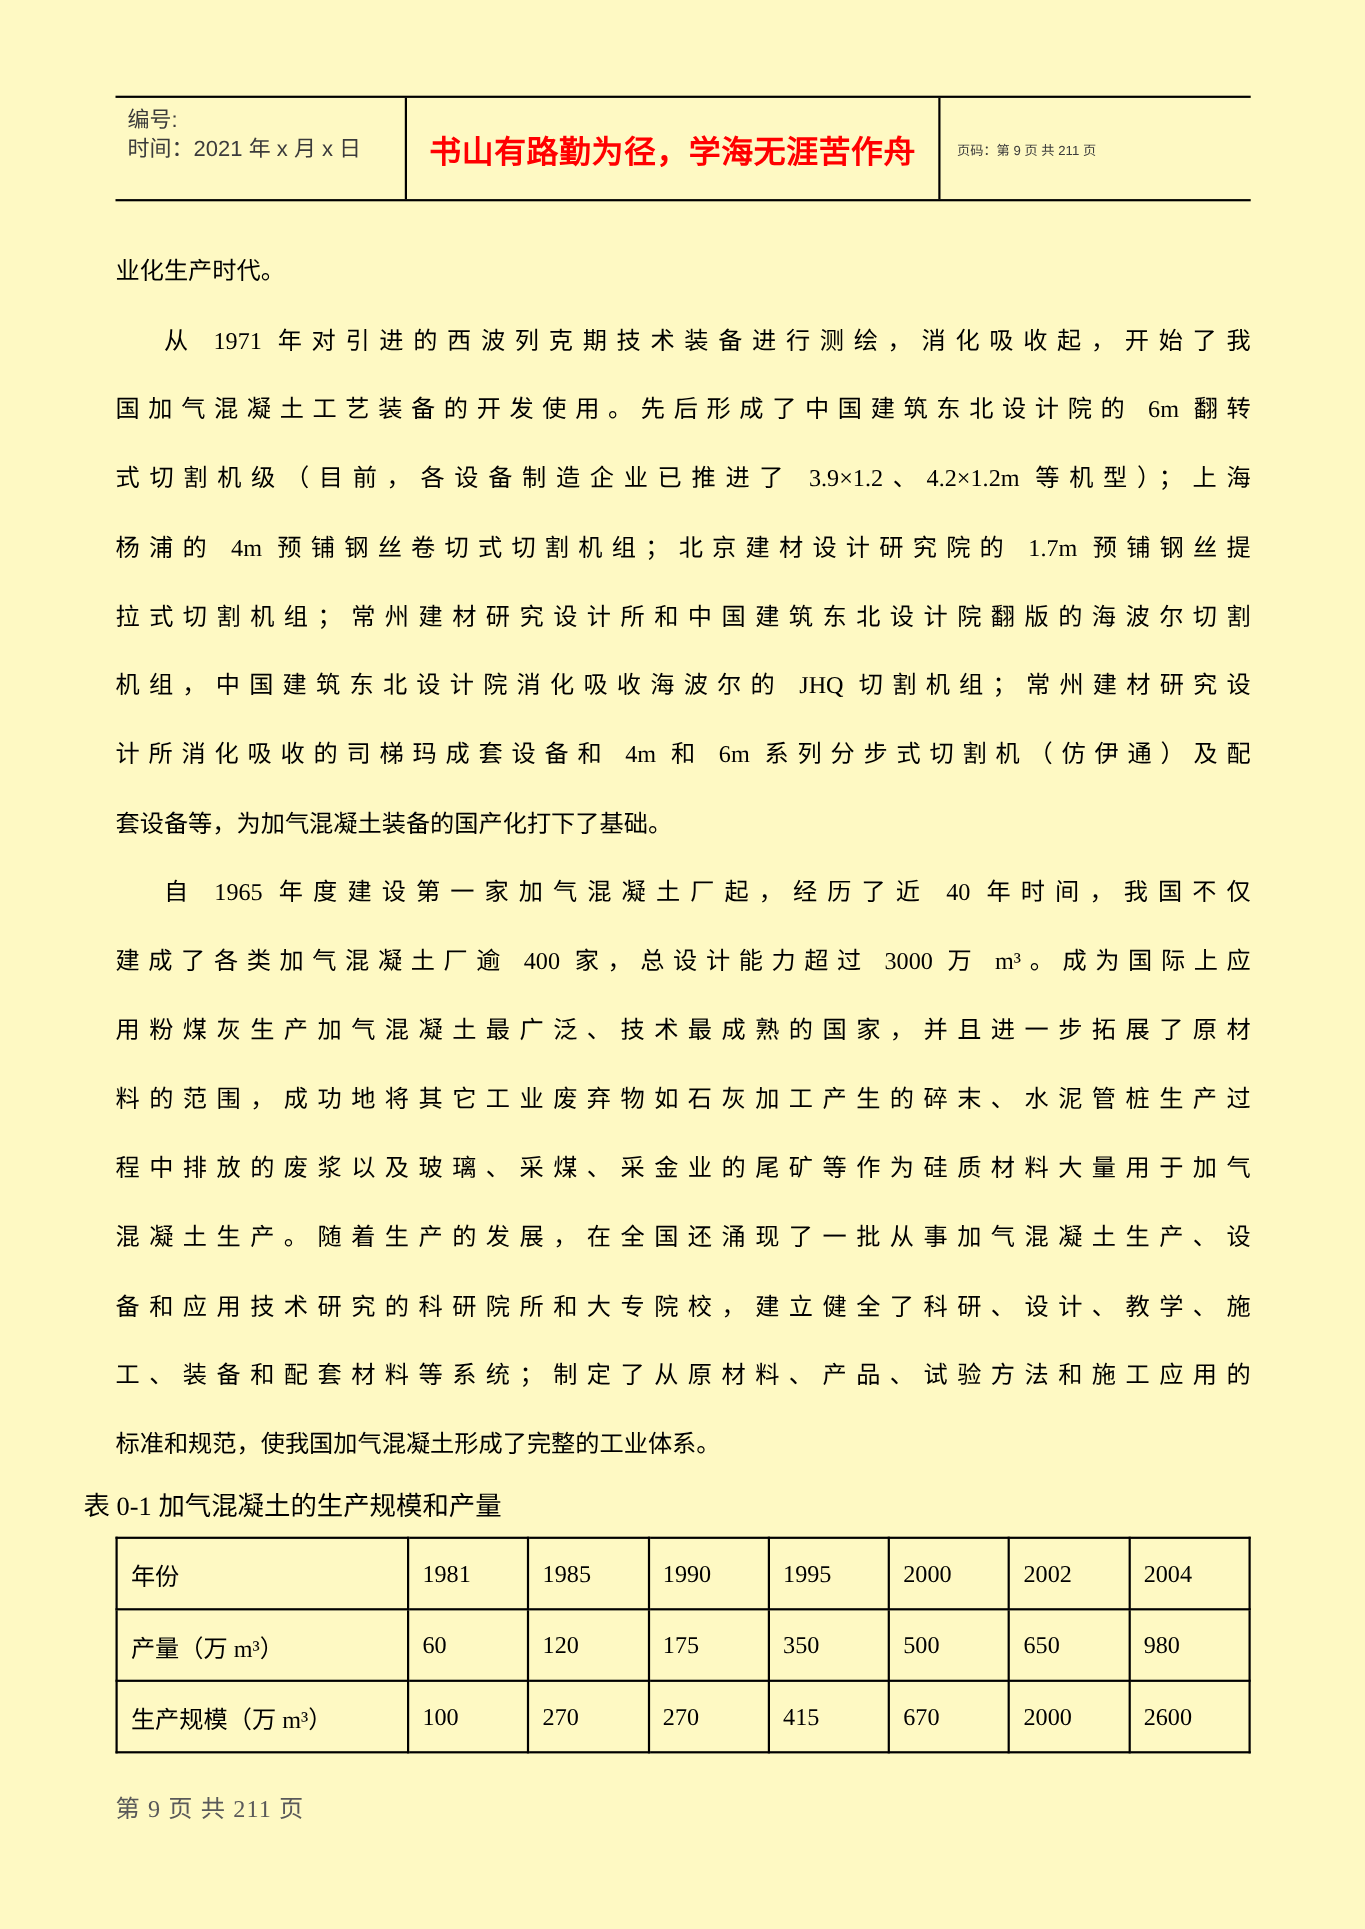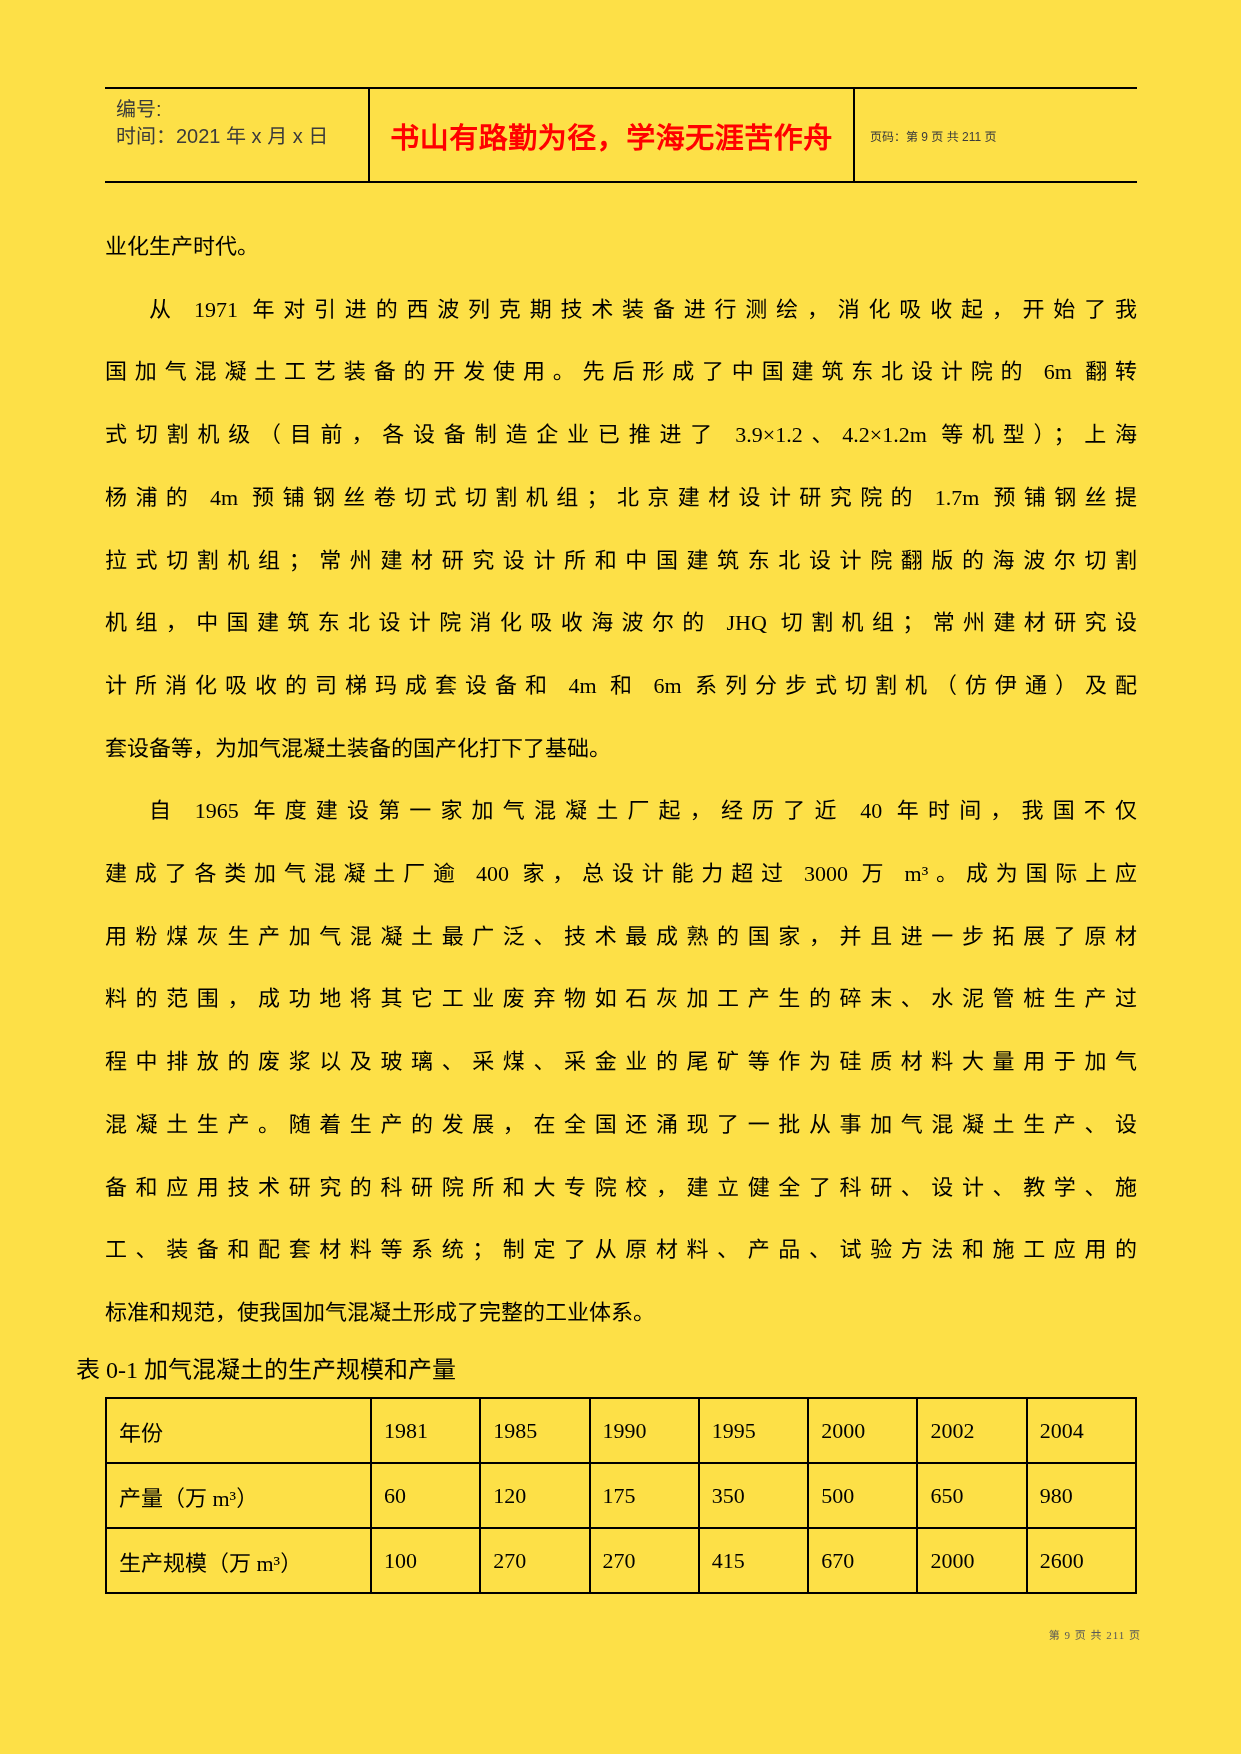--- a/index.html
+++ b/index.html
@@ -1,19 +1,19 @@
 <!DOCTYPE html>
 <html lang="zh-CN"><head>
 <meta charset="utf-8">
 <style>
   html,body{margin:0;padding:0;background:#ffffff;}
   .page{
     position:relative;
     width:1241px;height:1754px;
-    background:#fde047;
+    background:#fef9c3;
     overflow:hidden;
     font-family:"Liberation Serif","DejaVu Serif",serif;
     color:#000;
   }
   
   .hdr{
     position:absolute;left:105px;top:87px;
     width:1032px;height:96px;
     box-sizing:border-box;
     border-top:2px solid #000;
@@ -66,22 +66,22 @@
     border:2px solid #000;
     padding:0 0 0 12px;
     vertical-align:middle;
     height:63px;
     overflow:hidden;white-space:nowrap;
   }
   col.c-label{width:265px;}
   
   .footer{
     position:absolute;left:105px;top:1626px;width:1036px;
-    text-align:right;
-    font-size:11px;color:#595959;
+    text-align:left;
+    font-size:22px;color:#595959;
     letter-spacing:1px;
   }
 </style>
 </head>
 <body>
 
 <div class="page">
 
   <div class="hdr">
     <div class="hdr-left">

